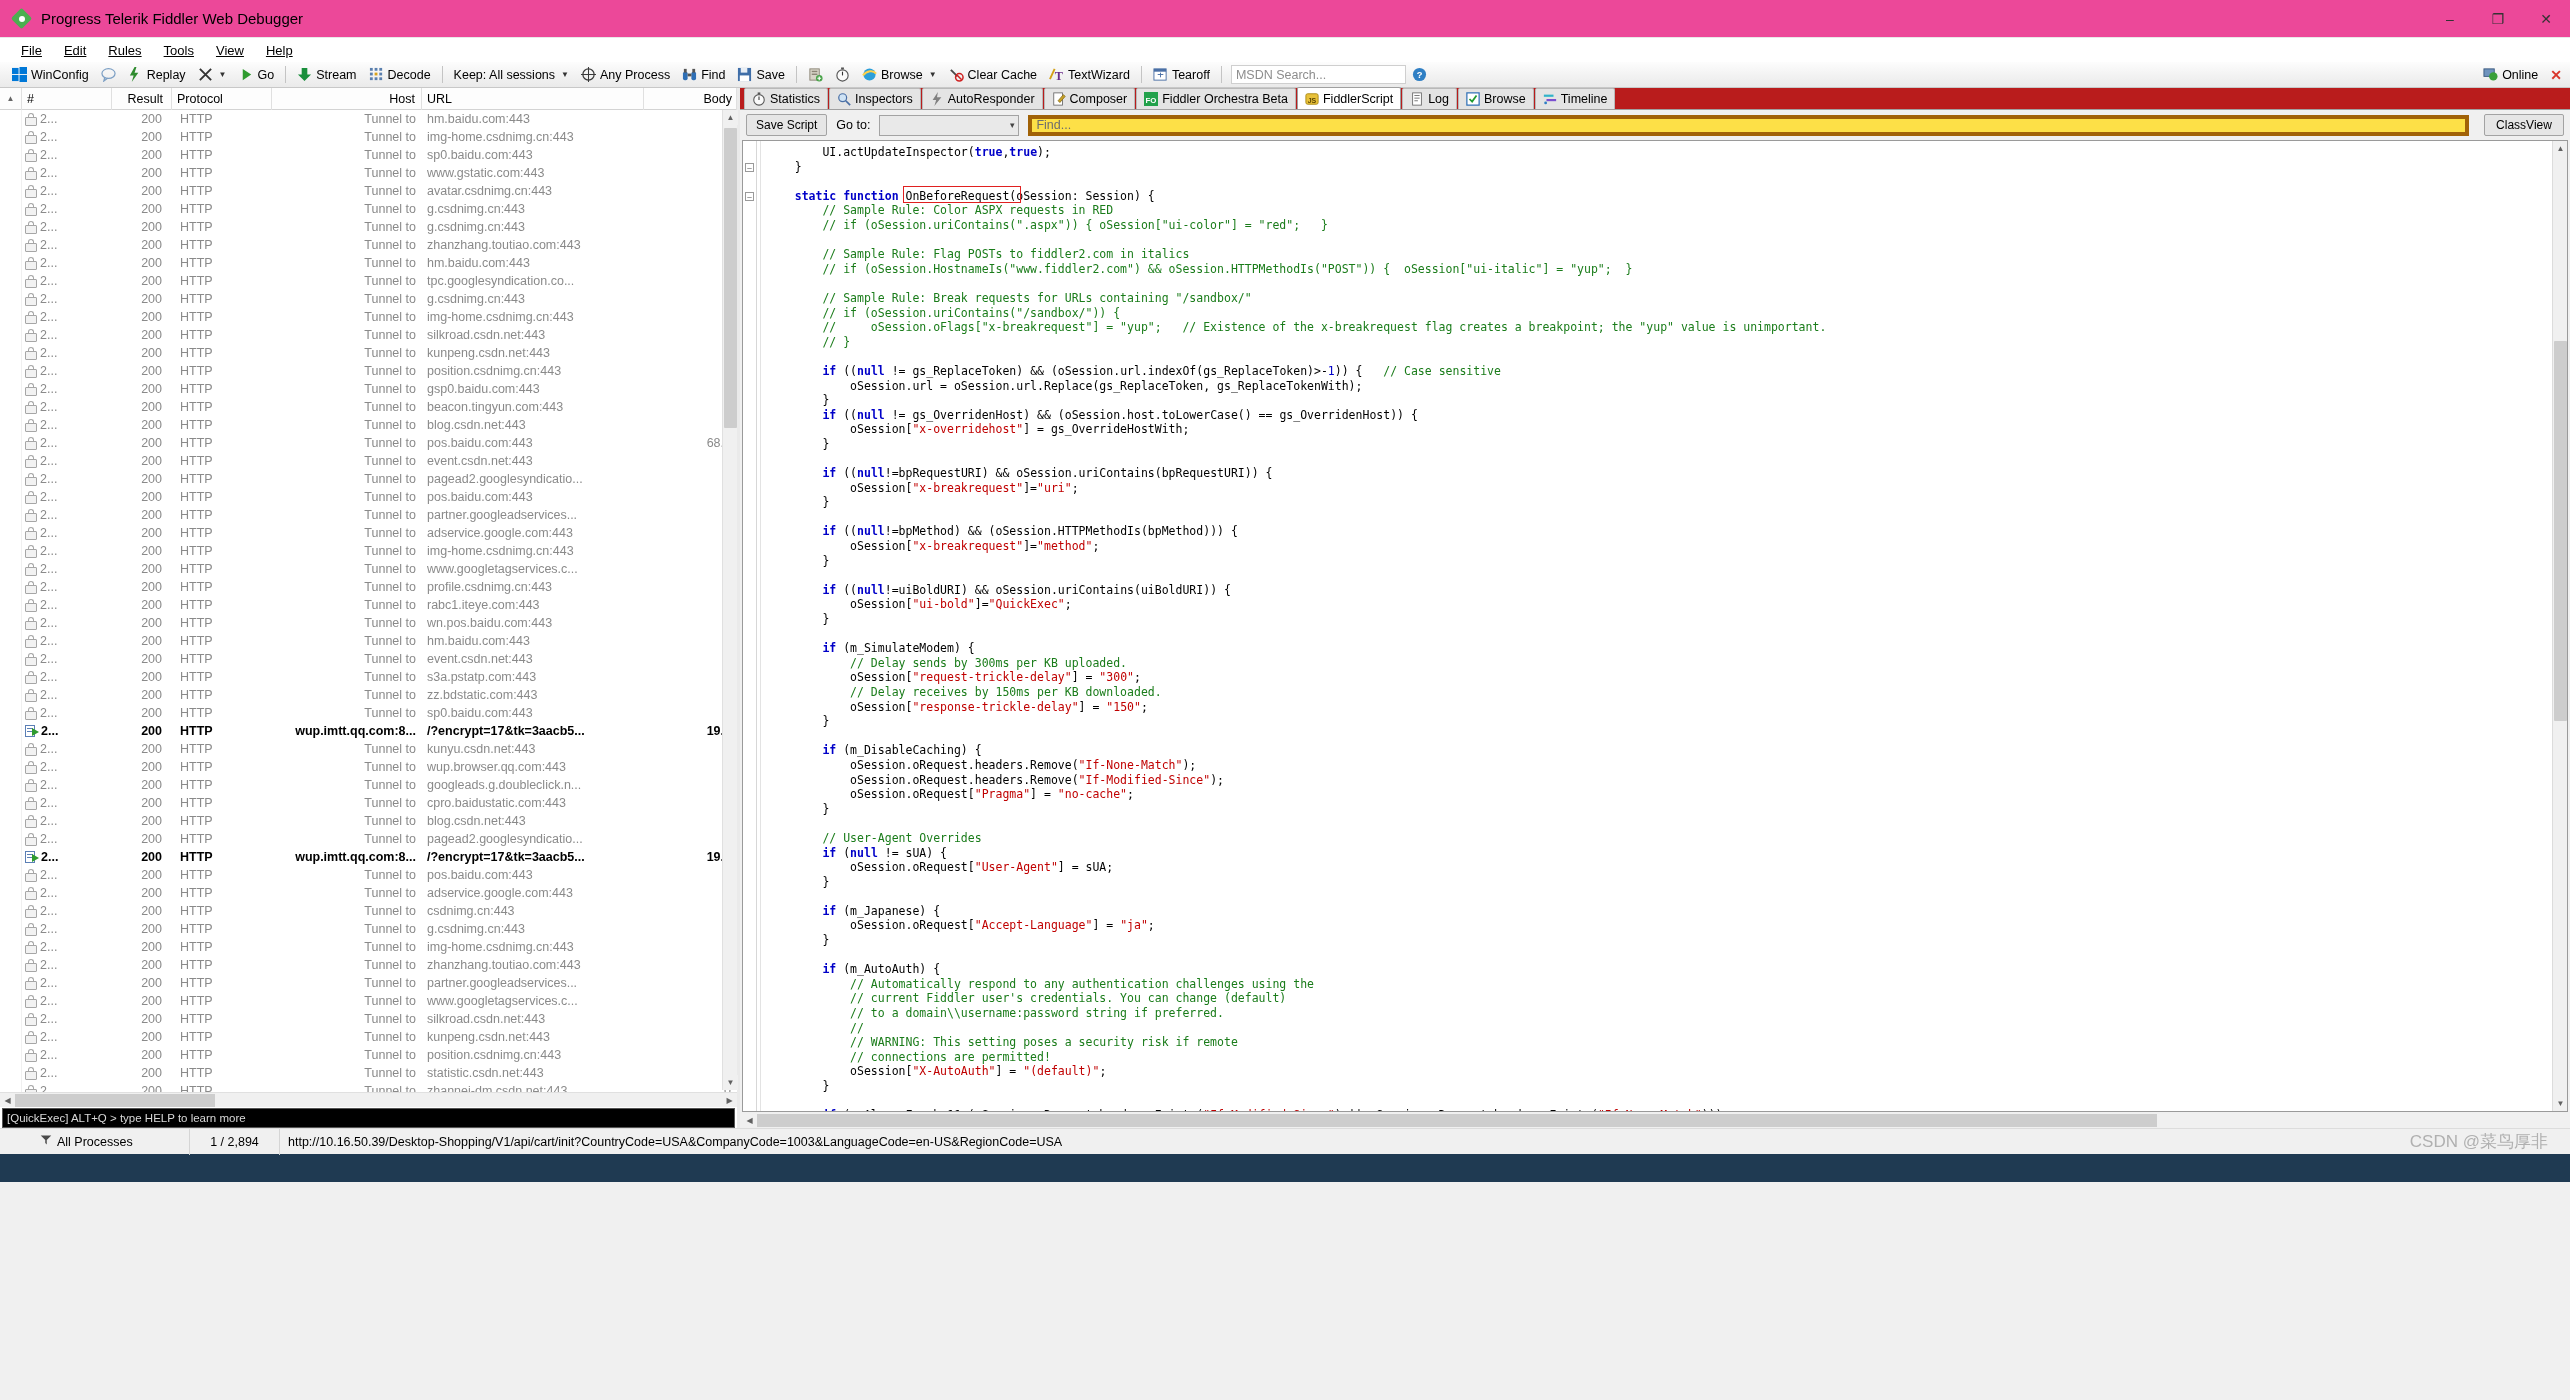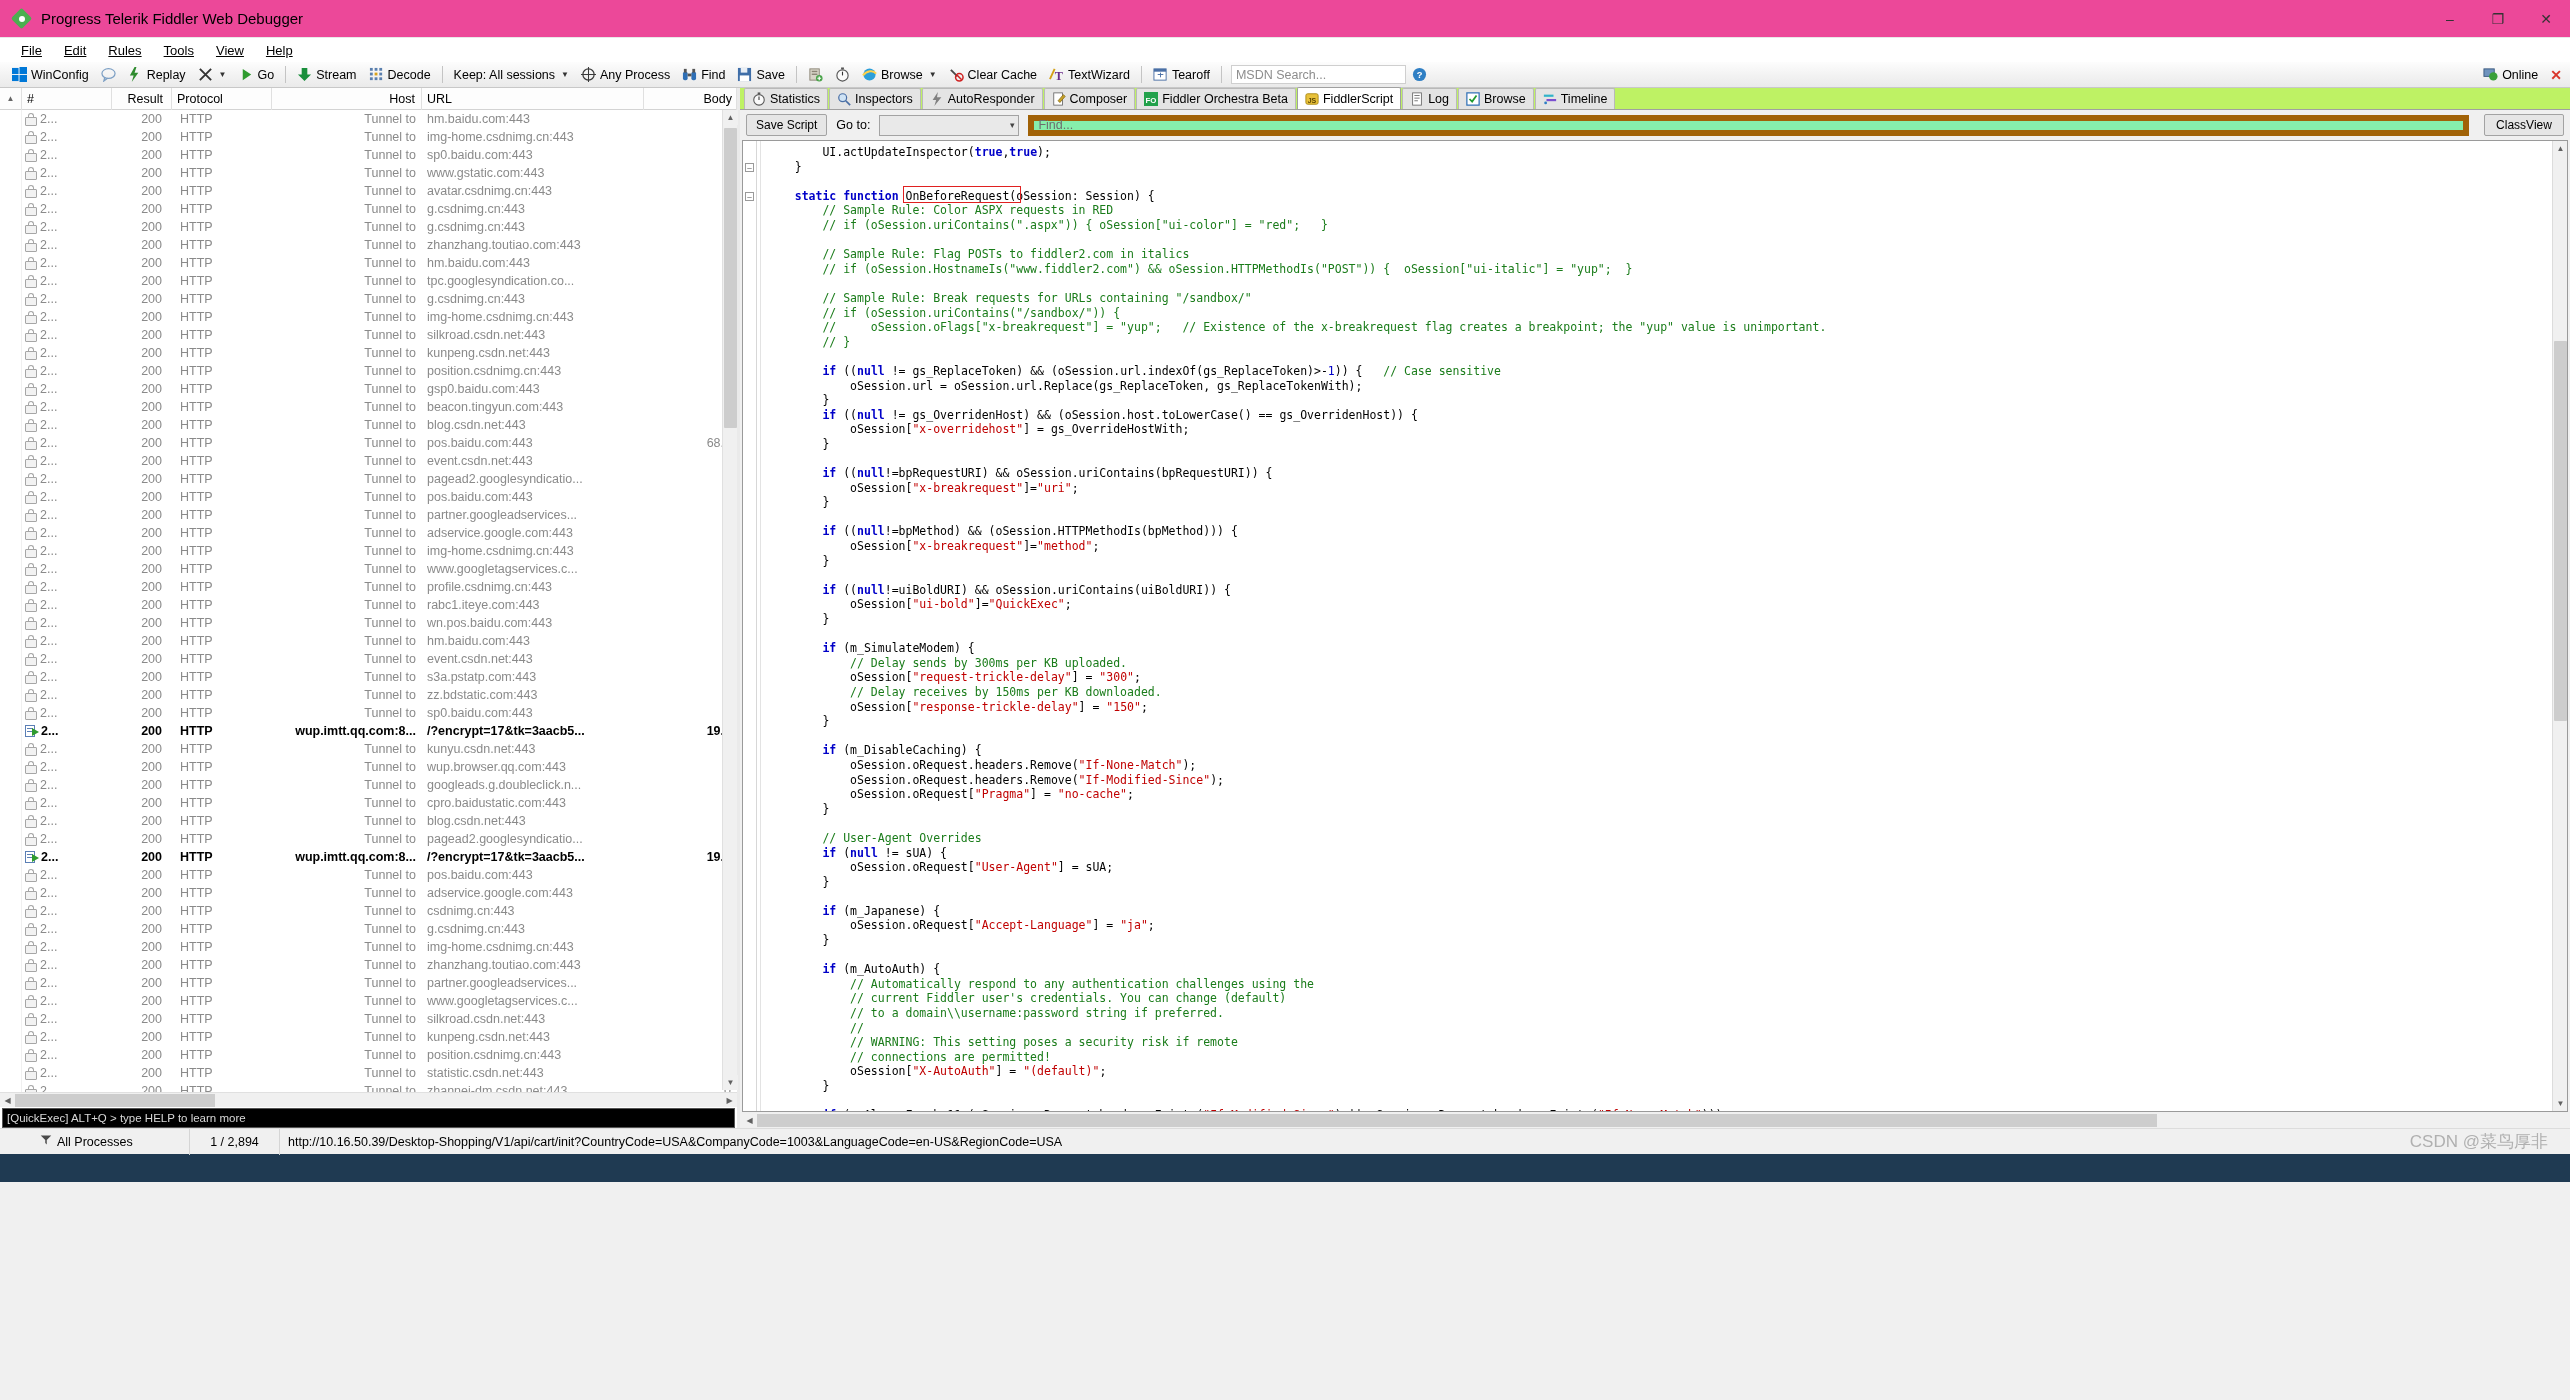--- a/index.html
+++ b/index.html
@@ -129,21 +129,21 @@
   .hs-thumb{ position:absolute;left:0;top:1px;height:13px;width:200px;background:#cdcdcd;}
 
   .quickexec{
     height:20px;background:#000;color:#d8d8d8;font-size:11.5px;
     display:flex;align-items:center;padding-left:4px;
     border:1px solid #555; margin:1px 2px 0 2px;
   }
 
   
   .tabstrip{
-    height:22px;background:#bef264;display:flex;align-items:flex-end;
+    height:22px;background:#b91c1c;display:flex;align-items:flex-end;
     padding-left:4px;font-size:12.5px; border-bottom:1px solid #a0a0a0;
   }
   .tab{
     height:21px;display:flex;align-items:center;gap:4px;padding:0 7px;
     border:1px solid #b9b9b9;border-bottom:none;background:#e4e4e4;
     margin-right:1px; border-radius:2px 2px 0 0; color:#000;
   }
   .tab.active{ background:#fff; height:22px; border-color:#a0a0a0;
      position:relative; z-index:2; }
   .tab-ico{width:14px;height:14px;display:inline-block;position:relative;flex:0 0 auto;}
@@ -157,21 +157,21 @@
     display:flex;align-items:center;justify-content:center;font-size:12px;
     border-radius:2px;padding:0 9px;
   }
   .lbl{ font-size:12.5px; }
   .combo{
     width:140px;height:21px;background:#e9e9e9;border:1px solid #a3a3a3;
     display:flex;align-items:center;justify-content:flex-end;padding-right:4px;
     font-size:9px;color:#444;
   }
   .findbox{
-    flex:1;height:21px;background:#86efac;border:6px solid #a16207;
+    flex:1;height:21px;background:#fde047;border:4px solid #a16207;
     display:flex;align-items:center;padding-left:4px;font-size:12.5px;color:#6d6d6d;
   }
   .classview{ margin-left:6px; }
 
   .editor-wrap{
     flex:1; background:#fff; margin:0 2px 0 2px; border:1px solid #9a9a9a;
     display:flex; position:relative; overflow:hidden;
   }
   .ed-gutter{ width:14px;background:#fff;border-right:1px solid #d7d7d7;
      position:relative; flex:0 0 auto;}

